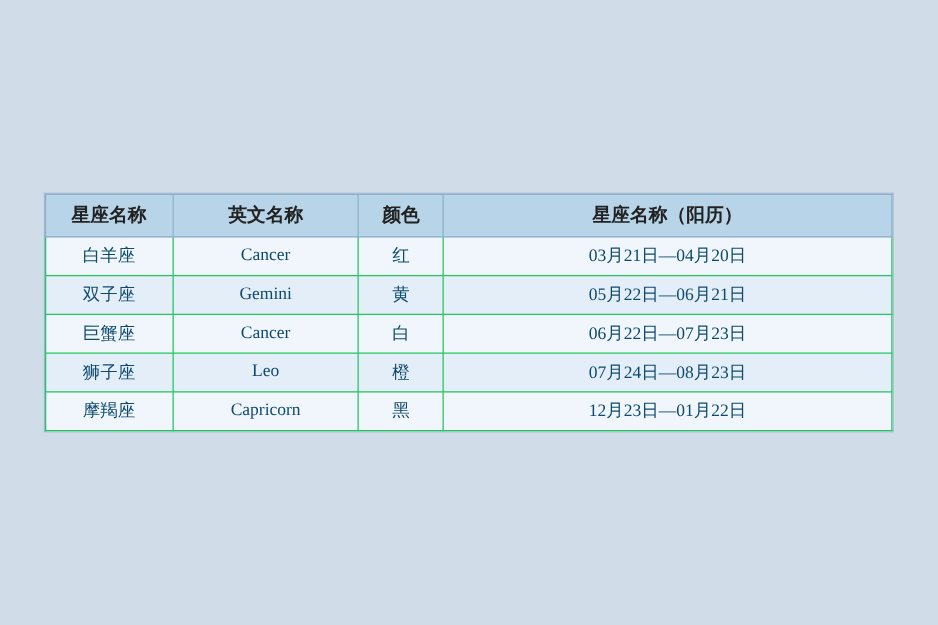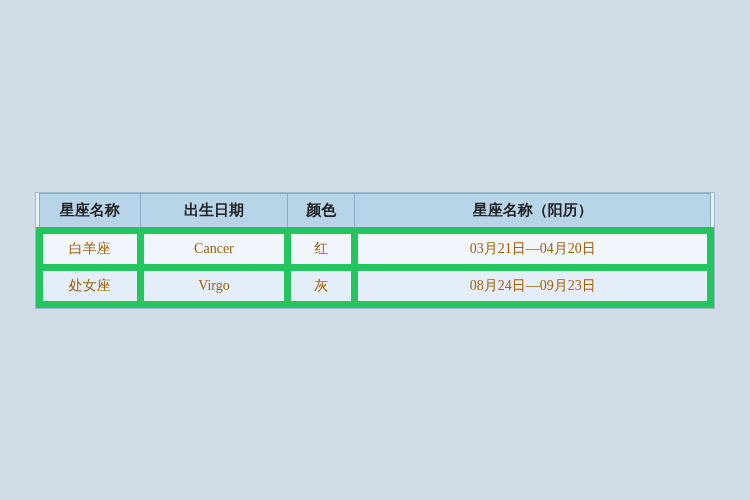--- a/index.html
+++ b/index.html
@@ -24,56 +24,74 @@
     thead tr th {
       background: #b8d4e8;
       border: 1px solid #8aaec8;
       padding: 7px 10px;
       text-align: center;
       font-size: 15px;
       font-weight: bold;
       color: #222;
     }
     tbody tr td {
-      border: 7px solid #22c55e;
+      border: 1px solid #22c55e;
       padding: 6px 10px;
       text-align: center;
       font-size: 14px;
-      color: #a16207;
+      color: #0c4a6e;
       background: #f0f6fc;
     }
     tbody tr:nth-child(even) td {
       background: #e4eef8;
     }
     .col-zh { width: 15%; }
     .col-en { width: 22%; }
     .col-color { width: 10%; }
     .col-date { width: 53%; }
   </style>
 </head>
 <body>
 
 <div class="table-container">
   <table>
     <thead>
       <tr>
         <th class="col-zh">星座名称</th>
-        <th class="col-en">出生日期</th>
+        <th class="col-en">英文名称</th>
         <th class="col-color">颜色</th>
         <th class="col-date">星座名称（阳历）</th>
       </tr>
     </thead>
     <tbody id="table-body">
     <tr>
           <td>白羊座</td>
           <td>Cancer</td>
           <td>红</td>
           <td>03月21日—04月20日</td>
         </tr>
         <tr>
-          <td>处女座</td>
-          <td>Virgo</td>
-          <td>灰</td>
-          <td>08月24日—09月23日</td>
+          <td>双子座</td>
+          <td>Gemini</td>
+          <td>黄</td>
+          <td>05月22日—06月21日</td>
+        </tr>
+        <tr>
+          <td>巨蟹座</td>
+          <td>Cancer</td>
+          <td>白</td>
+          <td>06月22日—07月23日</td>
+        </tr>
+        <tr>
+          <td>狮子座</td>
+          <td>Leo</td>
+          <td>橙</td>
+          <td>07月24日—08月23日</td>
+        </tr>
+        <tr>
+          <td>摩羯座</td>
+          <td>Capricorn</td>
+          <td>黑</td>
+          <td>12月23日—01月22日</td>
         </tr>
       </tbody>
   </table>
 </div>
 
 </body></html>

